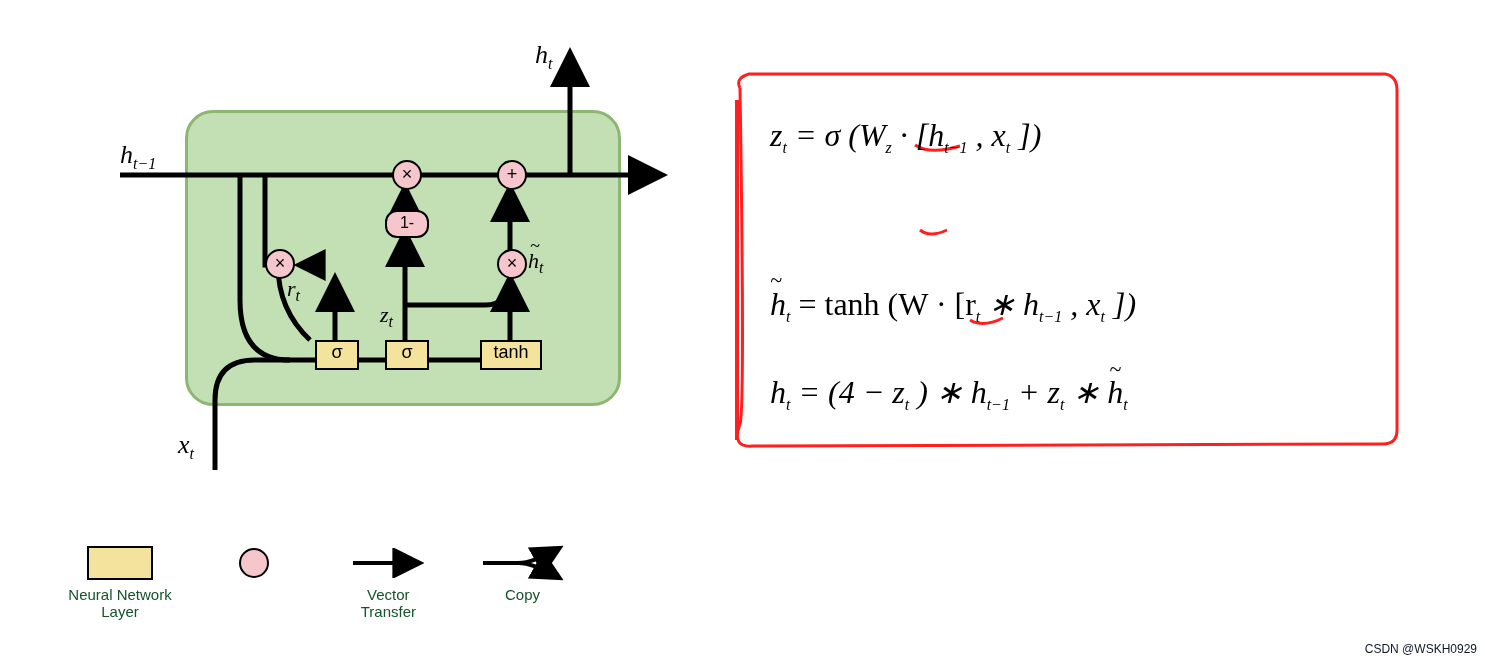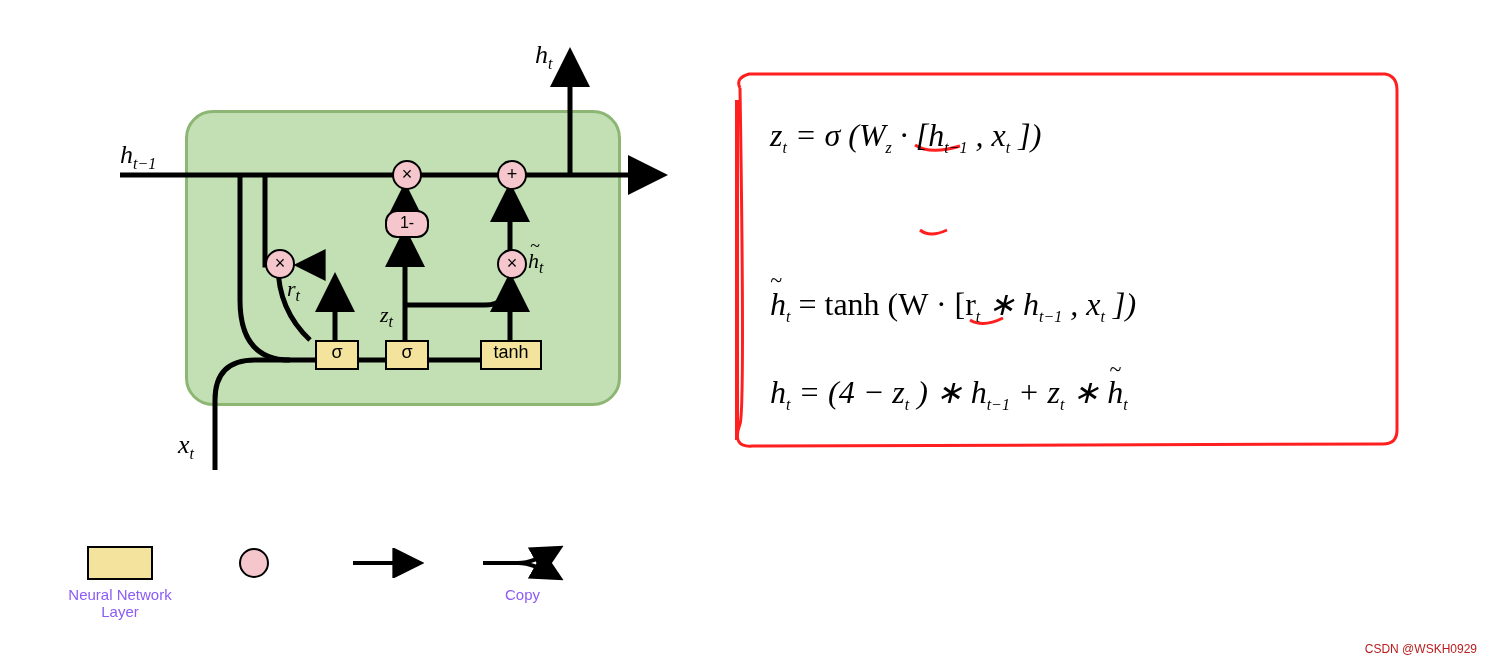--- a/index.html
+++ b/index.html
@@ -15,24 +15,24 @@
       background:#f5c6cb;font-size:18px;line-height:24px;text-align:center;font-family:Arial,sans-serif;}
   .oneminus{position:absolute;width:40px;height:24px;border:2px solid #000;border-radius:12px;
       background:#f5c6cb;font-size:16px;line-height:22px;text-align:center;font-family:Arial,sans-serif;}
   
   .eqbox{position:absolute;left:725px;top:60px;width:680px;height:380px;}
   .eq{position:absolute;white-space:nowrap;font-size:32px;font-style:italic;margin-top:13px;}
   .eq .rom{font-style:normal}
   .eqbox svg{position:absolute;left:0;top:0;}
   
   .legend{position:absolute;left:60px;top:540px;font-family:Arial,Helvetica,sans-serif;font-size:15px;
-          text-align:center;color:#8b5cf6;}
+          text-align:center;color:#14532d;}
   .legend .item{display:inline-block;vertical-align:top;width:120px;margin-right:10px;}
   .legend .sym{height:46px;display:flex;align-items:center;justify-content:center;}
-  .watermark{position:absolute;right:8px;bottom:4px;font-family:Arial,sans-serif;font-size:12px;color:#b91c1c;}
+  .watermark{position:absolute;right:8px;bottom:4px;font-family:Arial,sans-serif;font-size:12px;color:#0f172a;}
 </style>
 </head>
 <body>
 
 <div class="stage">
 
   <div class="cell"></div>
 
   <div class="lbl" style="left:120px;top:140px">
     <span>h</span><span class="sub">t−1</span>
@@ -157,20 +157,22 @@
       <div class="sym">
         <svg width="80" height="30">
           <defs>
               <marker id="lah" viewBox="0 0 10 10" refX="8" refY="5" markerWidth="8" markerHeight="8" orient="auto">
                 <path d="M0 0 L10 5 L0 10 z" fill="#000"></path>
               </marker>
             </defs>
           <line x1="5" y1="15" x2="70" y2="15" stroke="#000" stroke-width="4" marker-end="url(#lah)"></line>
         </svg>
       </div>
+      <div style="white-space:pre-line">Vector
+Transfer</div>
     </div>
     <div class="item">
       <div class="sym">
         <svg width="90" height="40">
           <defs>
               <marker id="lah3" viewBox="0 0 10 10" refX="8" refY="5" markerWidth="8" markerHeight="8" orient="auto">
                 <path d="M0 0 L10 5 L0 10 z" fill="#000"></path>
               </marker>
             </defs>
           <path d="M5 20 L40 20 Q55 20 80 6" stroke="#000" stroke-width="4" fill="none" marker-end="url(#lah3)"></path>

